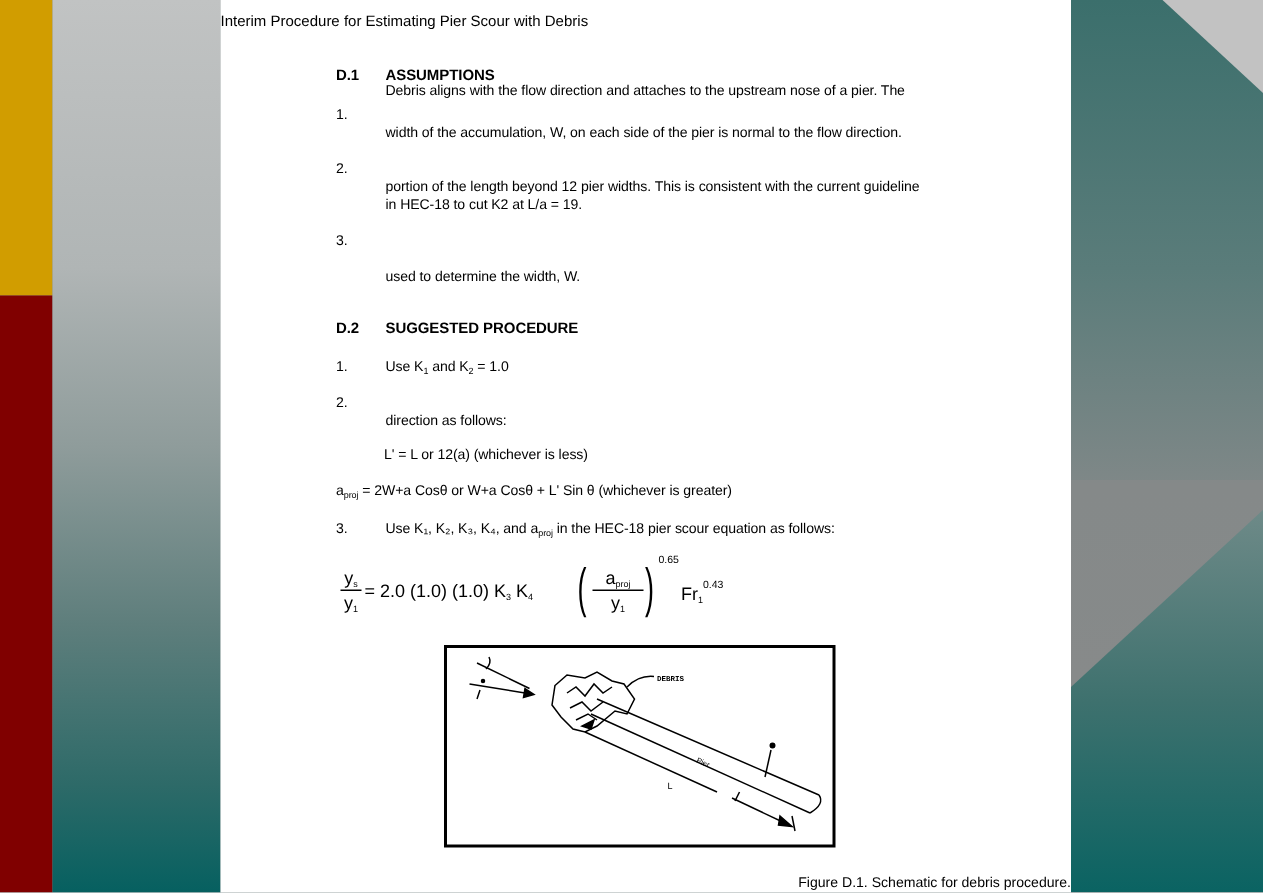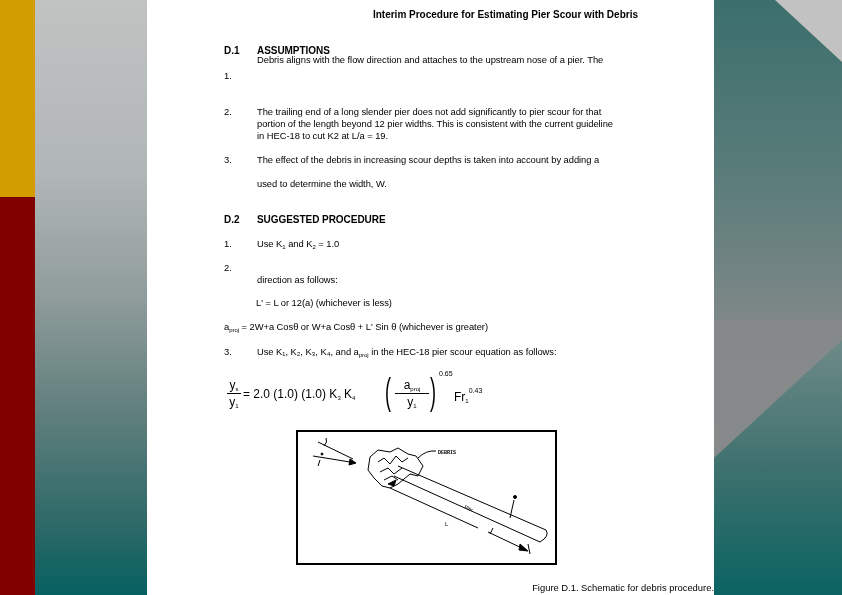--- a/index.html
+++ b/index.html
@@ -17,21 +17,21 @@
   .col-right {
     position: absolute; left: 714px; top: 0; width: 128px; height: 595px;
     background: linear-gradient(to bottom, #3b6f6c 0%, #5a7c7a 30%, #808888 55%, #8a8a8a 100%);
     overflow: hidden;
   }
   .col-right svg { position: absolute; left: 0; top: 0; }
   .page {
     position: absolute; left: 147px; top: 0; width: 567px; height: 595px; background: #fff;
   }
   .t { position: absolute; font-size: 9.4px; line-height: 12.3px; white-space: nowrap; letter-spacing: -0.05px; text-align: right; }
-  .title { position: absolute; left: 0; width: 491px; top: 9px; text-align: right; font-weight: bold; font-size: 10px; }
+  .title { position: absolute; left: 0; width: 491px; top: 9px; text-align: left; font-weight: normal; font-size: 10px; }
   .hnum { font-weight: bold; font-size: 10px; }
   .htext { font-weight: bold; font-size: 10px; }
   sub { font-size: 6px; vertical-align: -2px; line-height: 0; }
   .eq { position: absolute; left: 80px; top: 370px; font-size: 12px; height: 50px; width: 260px; }
   .frac { position: absolute; text-align: center; }
   .frac .num, .frac .den { display: block; }
   .frac .bar { display: block; border-top: 1px solid #000; margin: 1px 0; }
   .fig { position: absolute; left: 149px; top: 430px; width: 261px; height: 135px; border: 2px solid #000; box-sizing: border-box; background: #fff; }
   .caption { position: absolute; left: 0; width: 567px; top: 582px; text-align: right; font-size: 9.4px; }
 </style>
@@ -57,28 +57,27 @@
 </div>
 
 <div class="page">
   <div class="title">Interim Procedure for Estimating Pier Scour with Debris</div>
 
   <div class="t hnum" style="left:77px; top:45px;">D.1</div>
   <div class="t htext" style="left:110px; top:45px;">ASSUMPTIONS</div>
 
   <div class="t" style="left:77px; top:70px;">1.</div>
   <div class="t" style="left:110px; top:54px;">Debris aligns with the flow direction and attaches to the upstream nose of a pier.  The</div>
+  <div class="t" style="left:110px; top:82px;">width of the accumulation, W, on each side of the pier is normal to the flow direction.</div>
 
   <div class="t" style="left:77px; top:106px;">2.</div>
-  <div class="t" style="left:110px; top:106px;">The trailing end of a long slender pier does not add significantly to pier scour for that</div>
   <div class="t" style="left:110px; top:118px;">portion of the length beyond 12 pier widths.  This is consistent with the current guideline</div>
   <div class="t" style="left:110px; top:130px;">in HEC-18 to cut K2 at L/a = 19.</div>
 
   <div class="t" style="left:77px; top:154px;">3.</div>
-  <div class="t" style="left:110px; top:154px;">The effect of the debris in increasing scour depths is taken into account by adding a</div>
   <div class="t" style="left:110px; top:178px;">used to determine the width, W.</div>
 
   <div class="t hnum" style="left:77px; top:214px;">D.2</div>
   <div class="t htext" style="left:110px; top:214px;">SUGGESTED PROCEDURE</div>
 
   <div class="t" style="left:77px; top:238px;">1.</div>
   <div class="t" style="left:110px; top:238px;"><span>Use K</span><sub>1</sub><span> and K</span><sub>2</sub><span> = 1.0</span></div>
 
   <div class="t" style="left:77px; top:262px;">2.</div>
   <div class="t" style="left:110px; top:274px;">direction as follows:</div>

